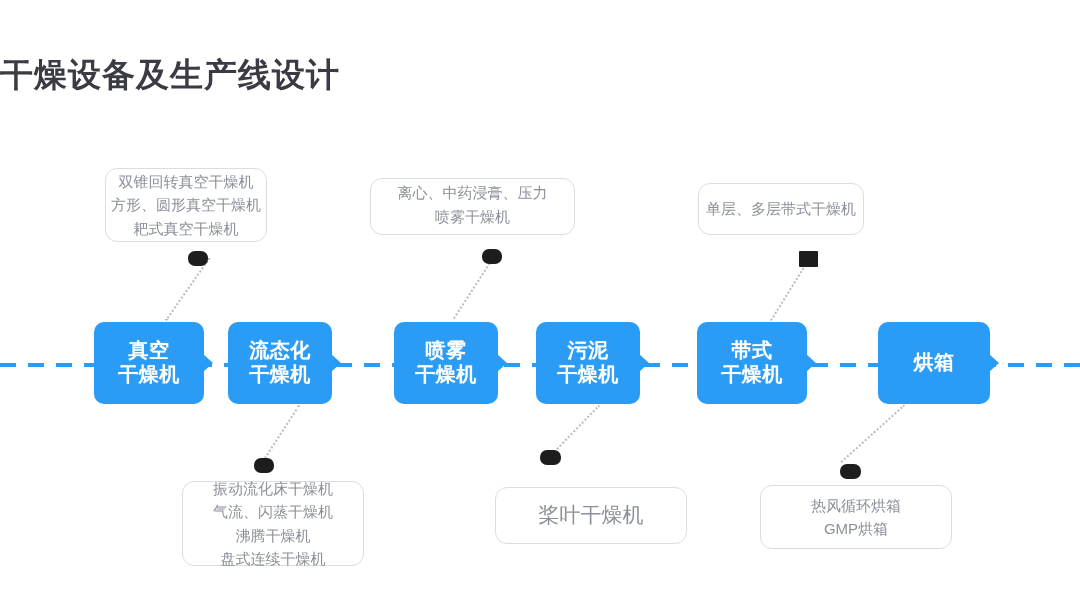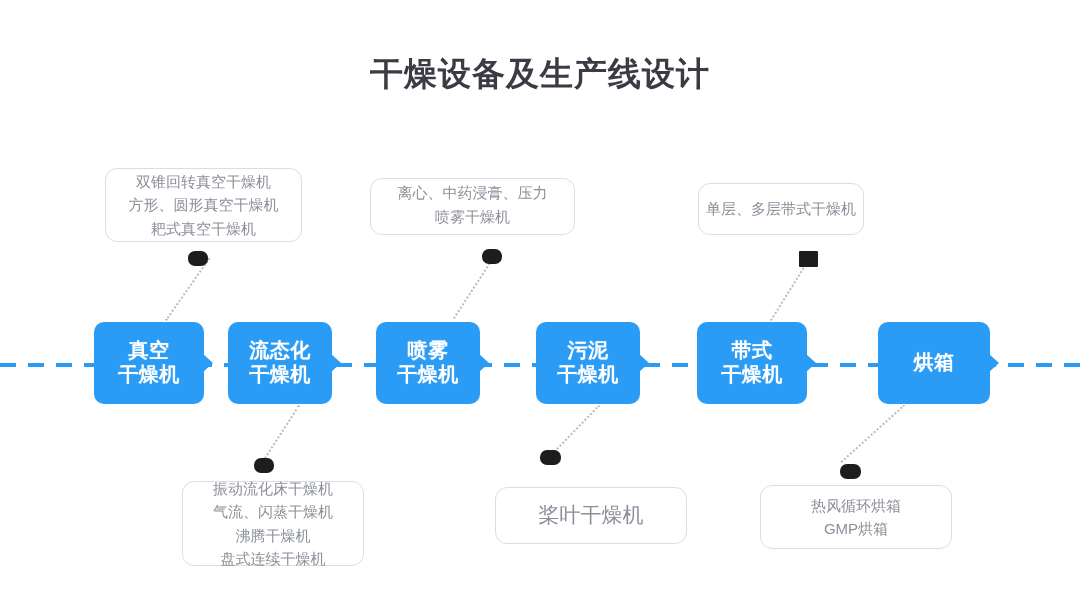--- a/index.html
+++ b/index.html
@@ -17,27 +17,26 @@
     background: #ffffff;
     overflow: hidden;
   }
 
   
   .page-title {
     position: absolute;
     left: 0;
     top: 55px;
     width: 1080px;
-    text-align: center;
+    text-align: left;
     font-size: 33px;
     font-weight: bold;
     color: #3b3b44;
     letter-spacing: 1px;
     line-height: 1.2;
-    font-family: Liberation Serif, serif;
   }
 
   
   .spine {
     position: absolute;
     left: 0;
     top: 363px;
     width: 1080px;
     height: 4px;
     background-image: linear-gradient(to right, #2b9cf5 0, #2b9cf5 16px, rgba(0,0,0,0) 16px, rgba(0,0,0,0) 28px);
@@ -124,21 +123,21 @@
 </style>
 </head>
 <body>
 
 <div id="canvas">
 
   <div class="page-title">干燥设备及生产线设计</div>
 
   <div class="spine"></div>
 
-  <div class="callout" style="left:105px; top:168px; width:197px; height:74px;">
+  <div class="callout" style="left:105px; top:168px; width:162px; height:74px;">
     <div class="callout-text">双锥回转真空干燥机
 方形、圆形真空干燥机
 耙式真空干燥机</div>
   </div>
 
   <div class="callout" style="left:370px; top:178px; width:205px; height:57px;font-family:Liberation Mono, monospace;">
     <div class="callout-text">离心、中药浸膏、压力
 喷雾干燥机</div>
   </div>
 
@@ -184,21 +183,21 @@
   <div class="stage notched" style="left:94px;  width:110px;">
     <div class="stage-label">真空
 干燥机</div>
   </div>
 
   <div class="stage notched" style="left:228px; width:104px;">
     <div class="stage-label">流态化
 干燥机</div>
   </div>
 
-  <div class="stage notched" style="left:376px; width:104px;">
+  <div class="stage notched" style="left:394px; width:104px;">
     <div class="stage-label">喷雾
 干燥机</div>
   </div>
 
   <div class="stage notched" style="left:536px; width:104px;">
     <div class="stage-label">污泥
 干燥机</div>
   </div>
 
   <div class="stage notched" style="left:697px; width:110px;">

